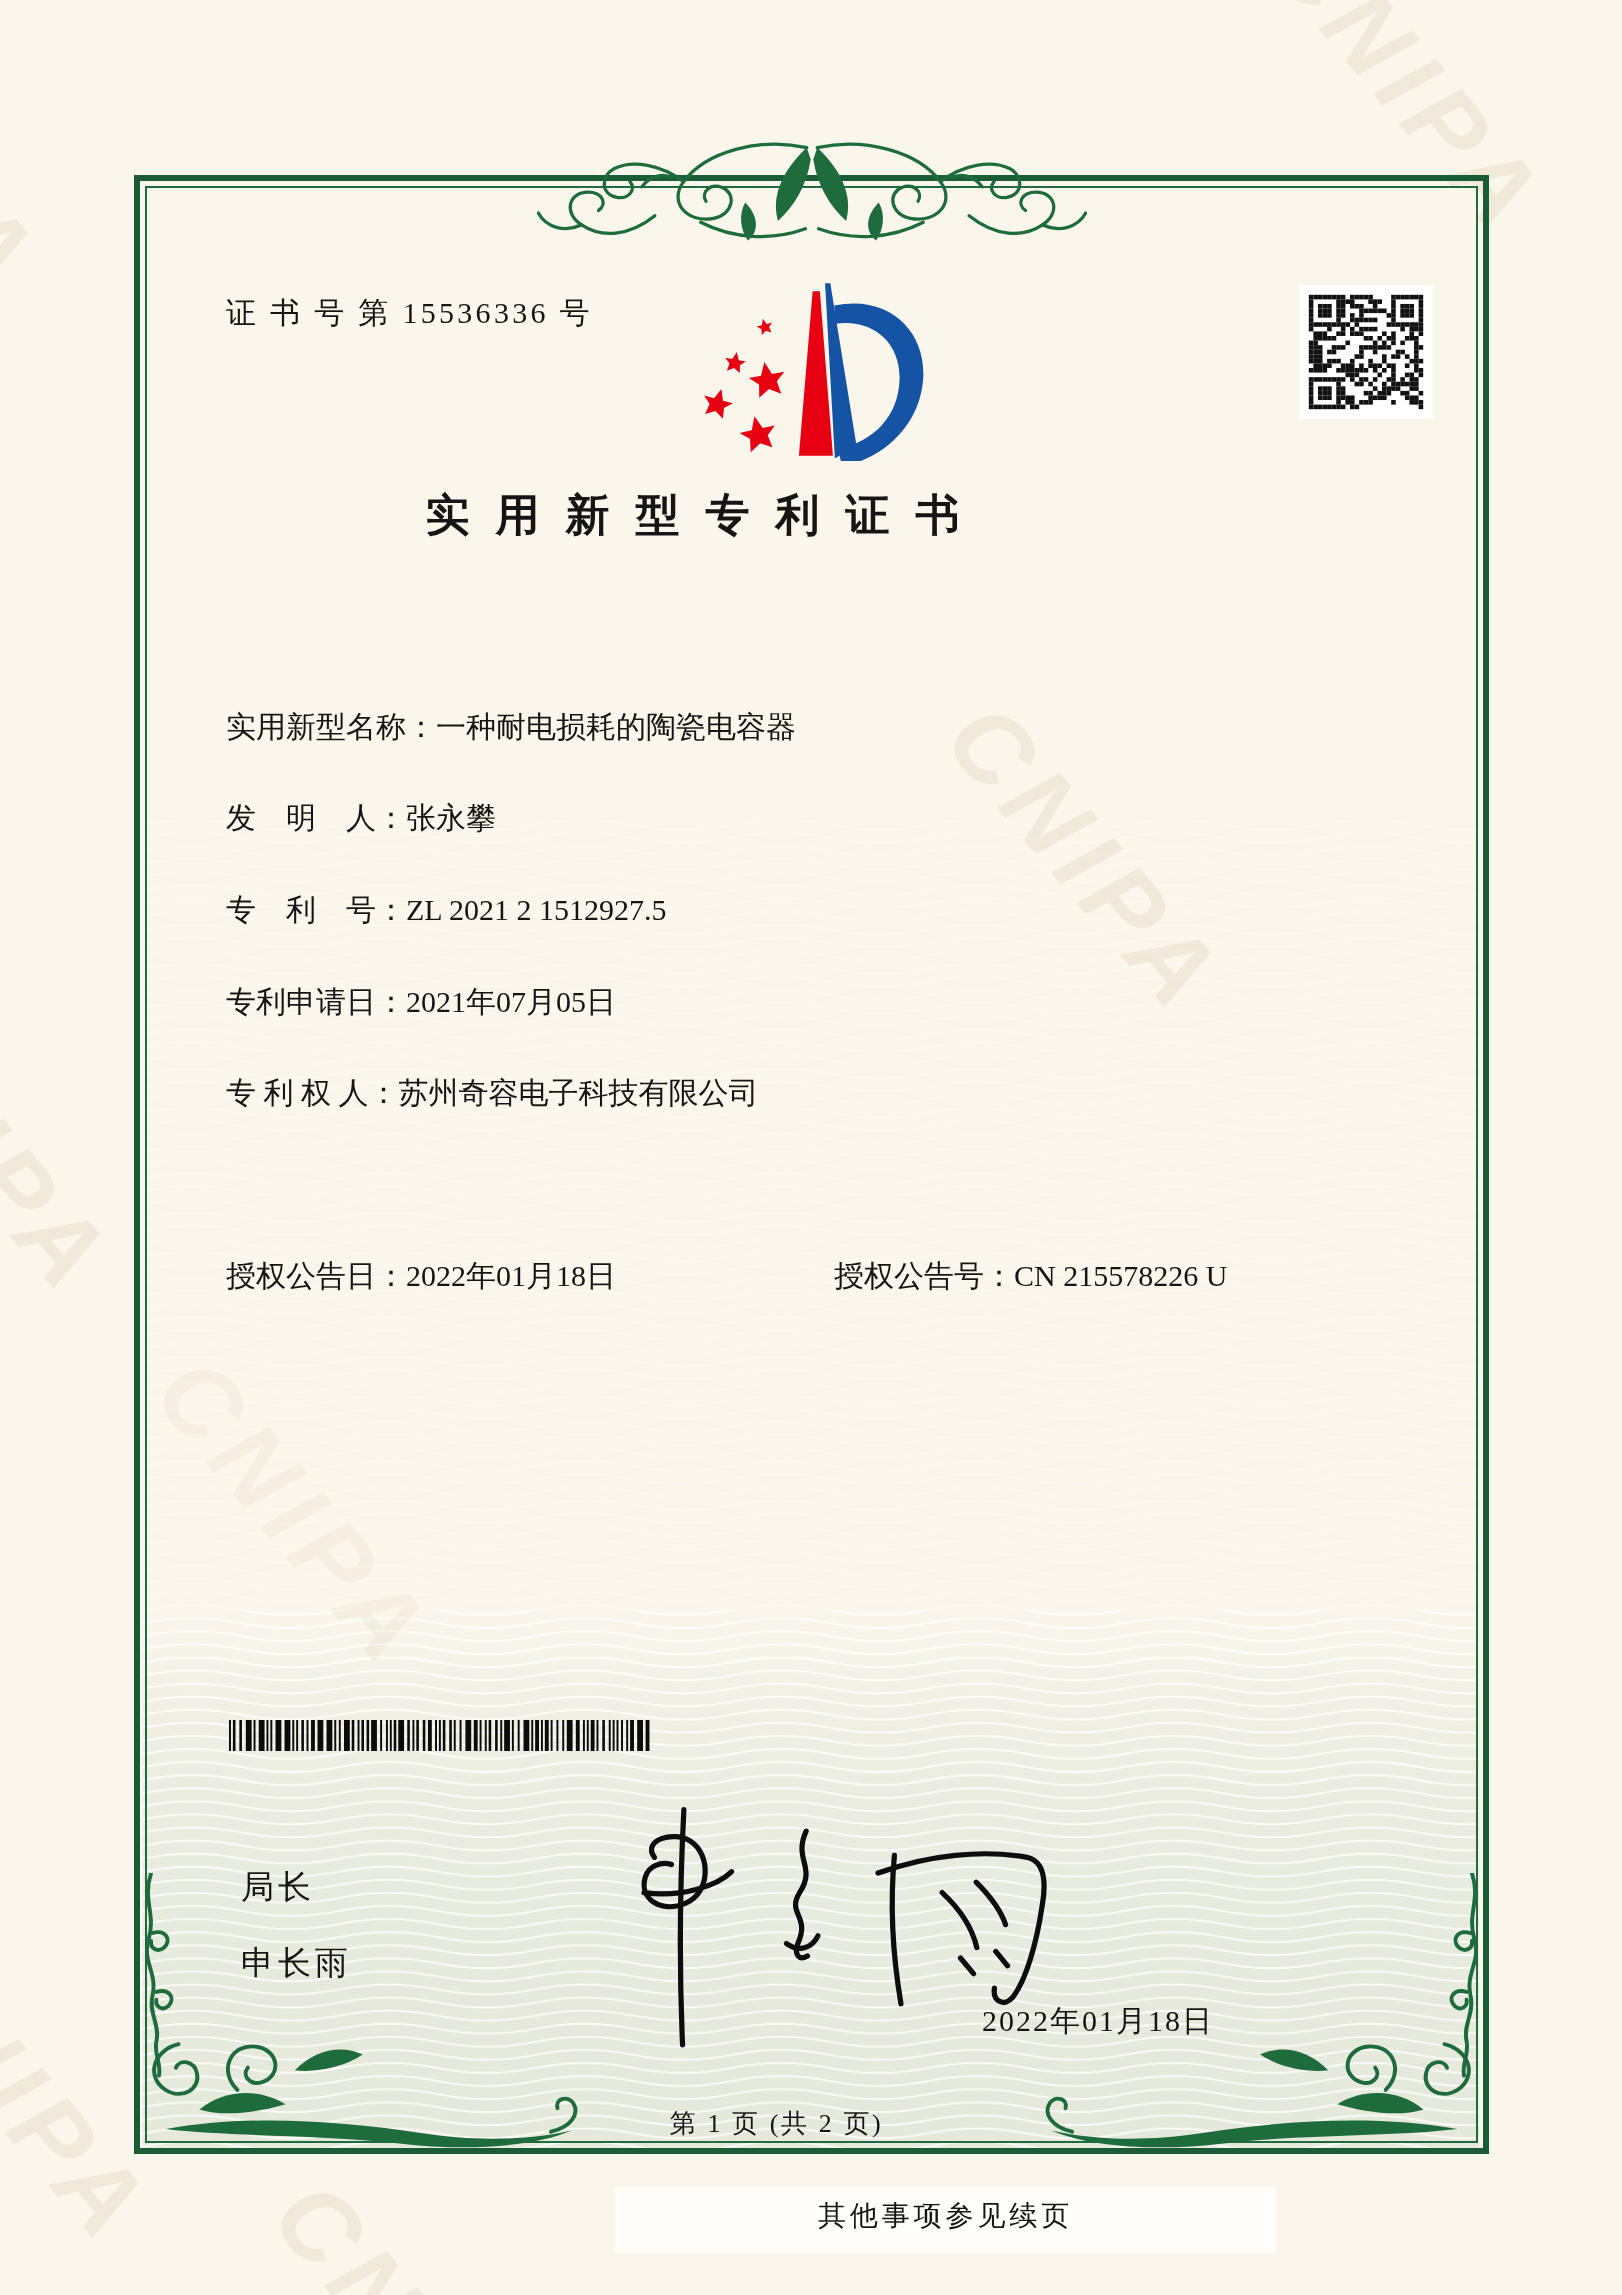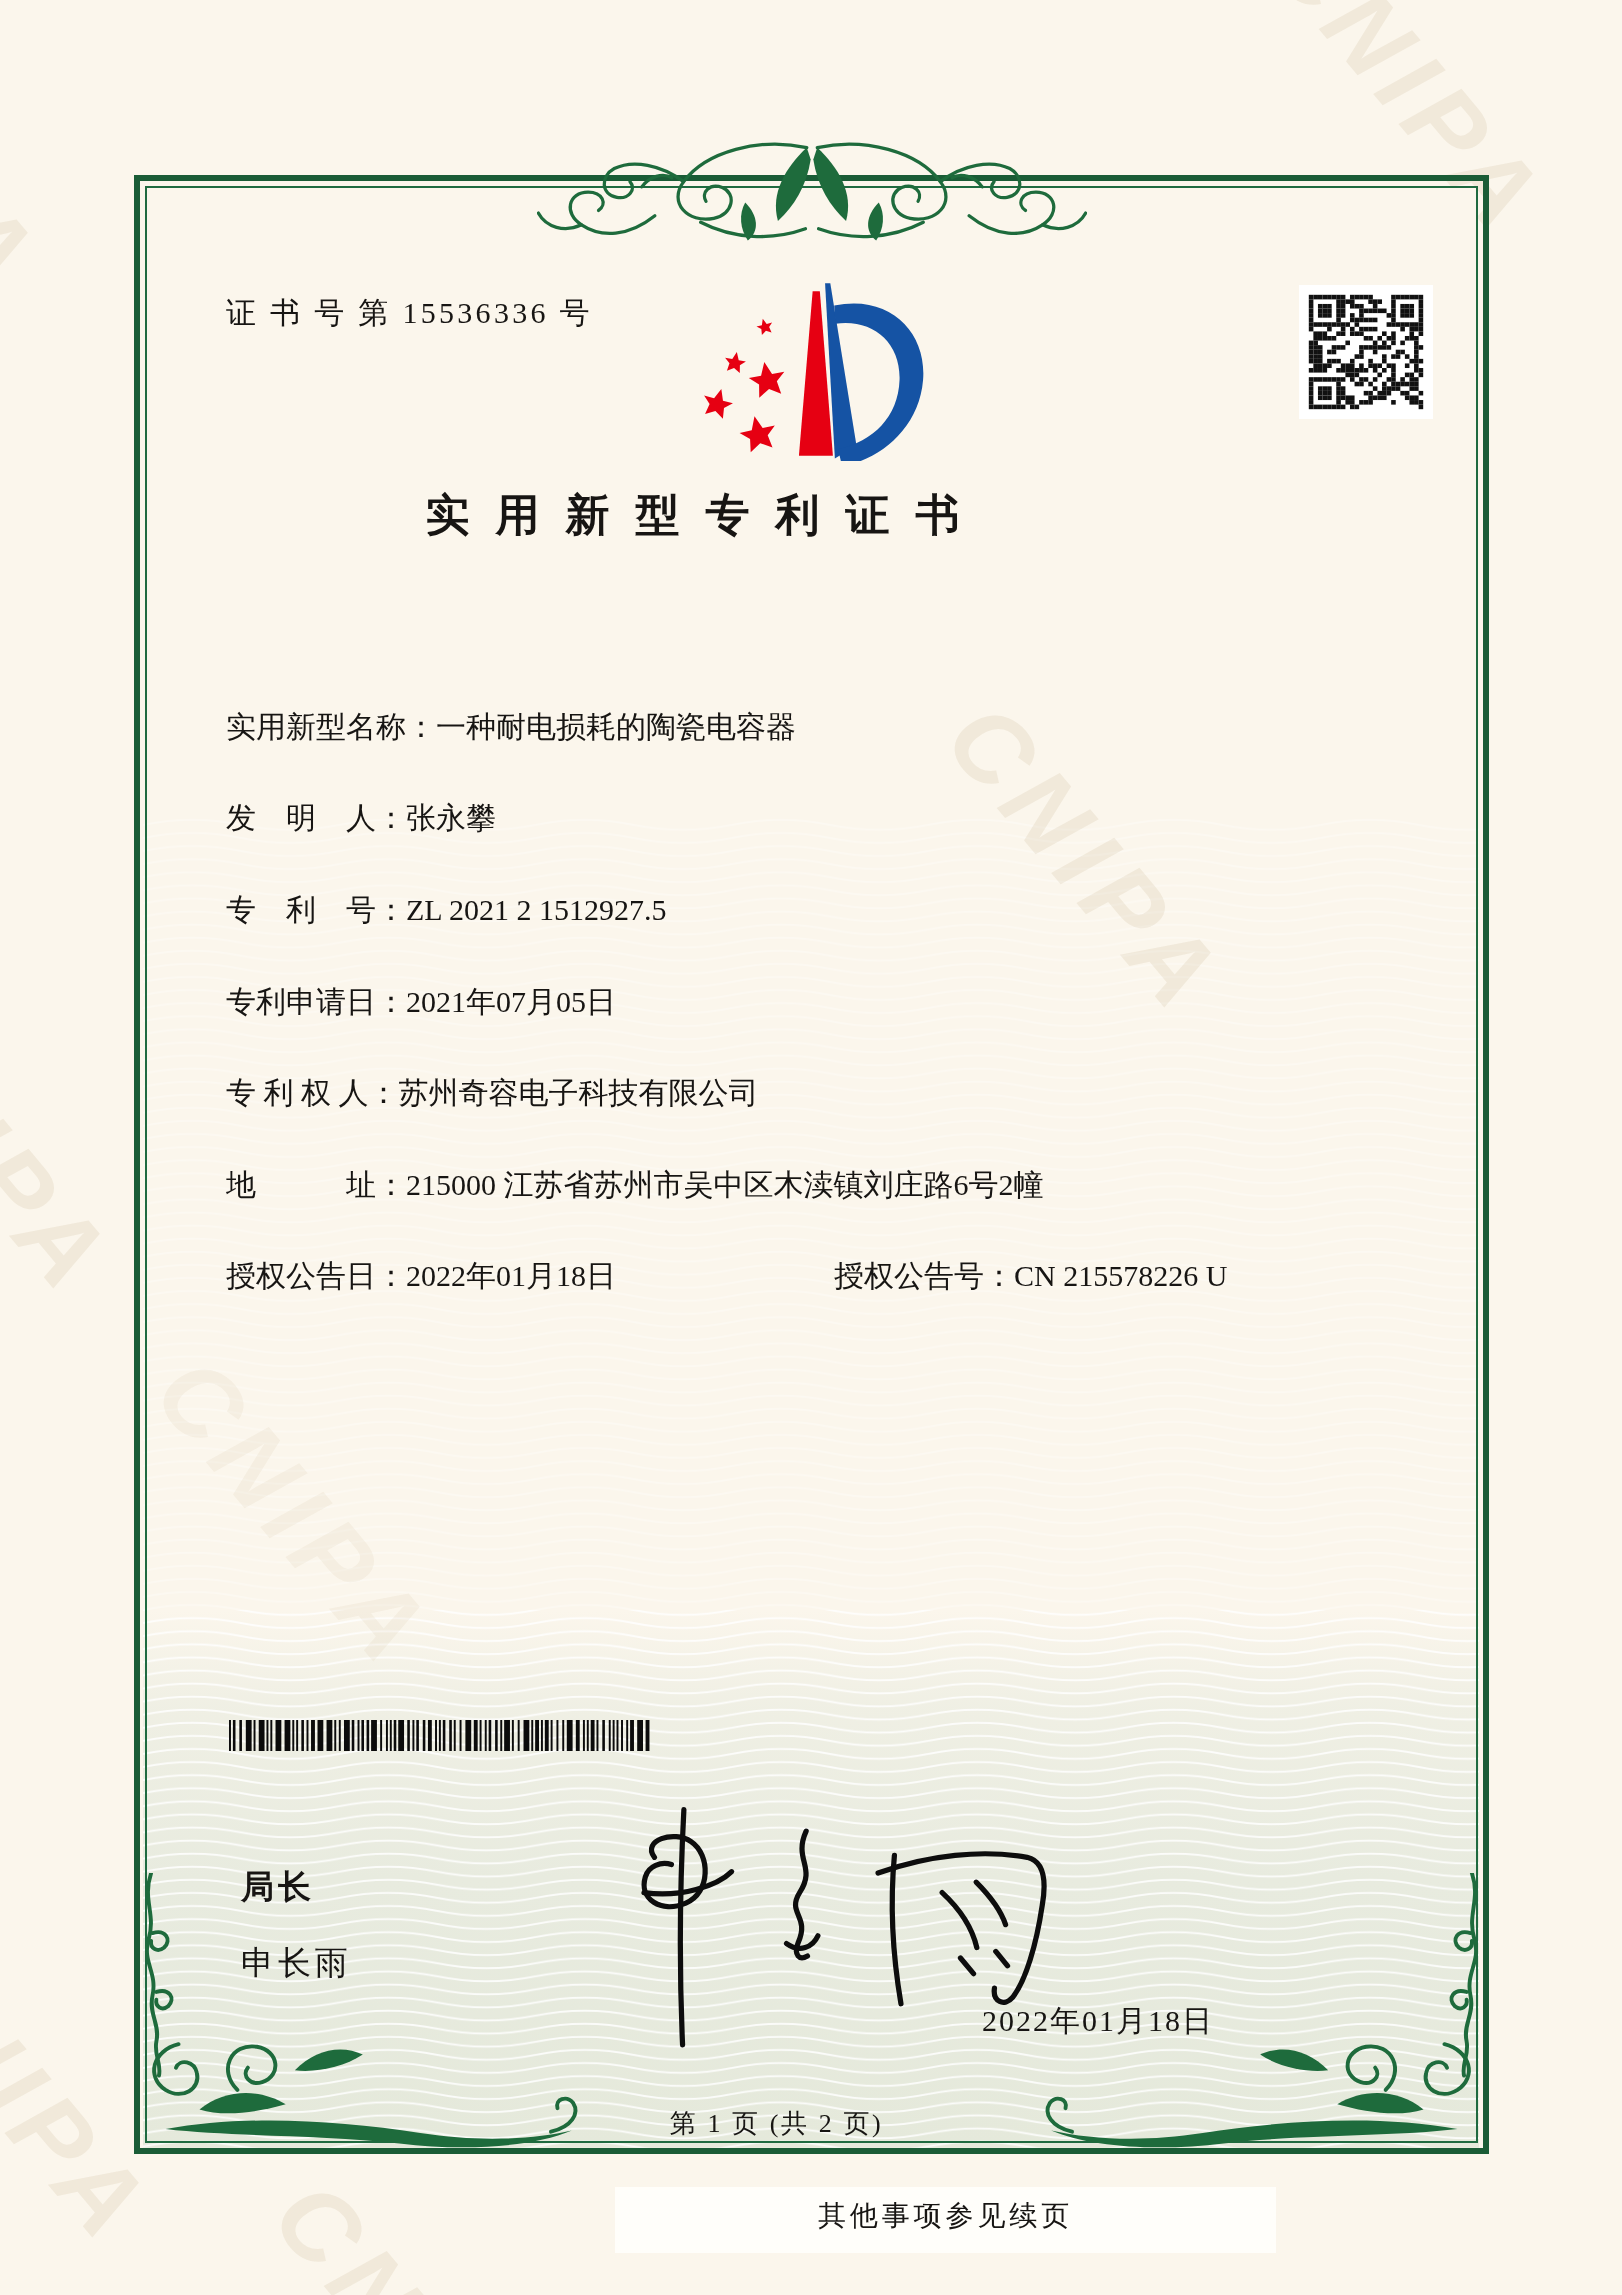--- a/index.html
+++ b/index.html
@@ -41,21 +41,21 @@
     font-size:44px;font-weight:bold;letter-spacing:26px;text-indent:26px;
   }
   .frow{position:absolute;left:226px;font-size:30px;white-space:nowrap;}
   .frow .flabel{display:inline-block;}
   .grant-no{position:absolute;left:834px;top:1256px;font-size:30px;white-space:nowrap;}
   .body-text{
     position:absolute;left:226px;top:1343px;width:1177px;
     font-size:29.4px;line-height:47px;text-align:justify;
   }
   .body-text p{margin:0;text-indent:2em;}
-  .officer-title{position:absolute;left:241px;top:1865px;font-size:33px;letter-spacing:3.9px;font-weight:700;}
+  .officer-title{position:absolute;left:241px;top:1865px;font-size:33px;letter-spacing:3.9px;font-weight:400;}
   .officer-name{position:absolute;left:241px;top:1941px;font-size:33px;letter-spacing:3.9px;font-weight:500;}
   .issue-date{position:absolute;left:982px;top:2001px;font-size:30px;letter-spacing:2px;}
   .page-info{position:absolute;left:0;width:1553px;top:2106px;text-align:center;font-size:26px;letter-spacing:2.6px;}
   .footer-band{
     position:absolute;left:615px;top:2187px;width:661px;height:66px;
     background:#fffefa;z-index:5;text-align:center;
   }
   .footer-note{font-size:28px;line-height:58px;letter-spacing:3.9px;}
   .logo-svg{position:absolute;left:694px;top:265px;z-index:5;}
   .qr{position:absolute;left:1299px;top:285px;width:134px;height:134px;background:#ffffff;z-index:5;}
@@ -496,23 +496,20 @@
   </div>
   <div class="frow" style="top:890px;">
     <span class="flabel">专　利　号：</span><span>ZL 2021 2 1512927.5</span>
   </div>
   <div class="frow" style="top:982px;">
     <span class="flabel">专利申请日：</span><span>2021年07月05日</span>
   </div>
   <div class="frow" style="top:1073px;">
     <span class="flabel">专 利 权 人：</span><span>苏州奇容电子科技有限公司</span>
   </div>
-  <div class="frow" style="top:1165px;">
-    <span class="flabel">地　　　址：</span><span>215000 江苏省苏州市吴中区木渎镇刘庄路6号2幢</span>
-  </div>
   <div class="frow" style="top:1256px;">
     <span class="flabel">授权公告日：</span><span>2022年01月18日</span>
   </div>
   <div class="grant-no">
     <span class="flabel">授权公告号：</span><span>CN 215578226 U</span>
   </div>
 
 
   <svg class="barcode-svg" id="barcode-svg" width="431" height="31" viewBox="0 0 658 48">
       <rect x="0" y="0" width="3" height="48" fill="#0b0b0b"></rect>

